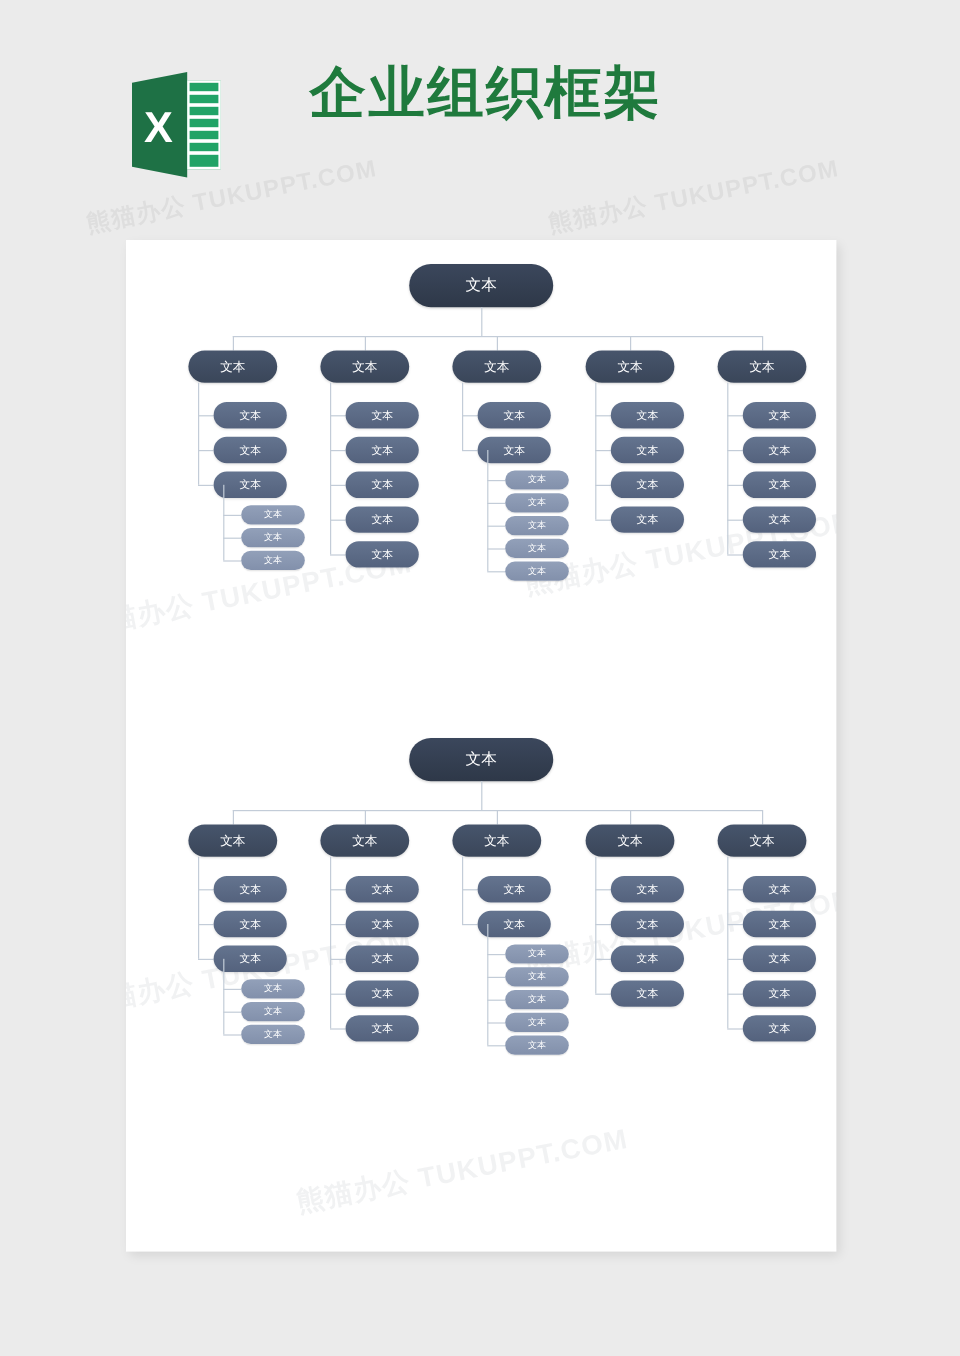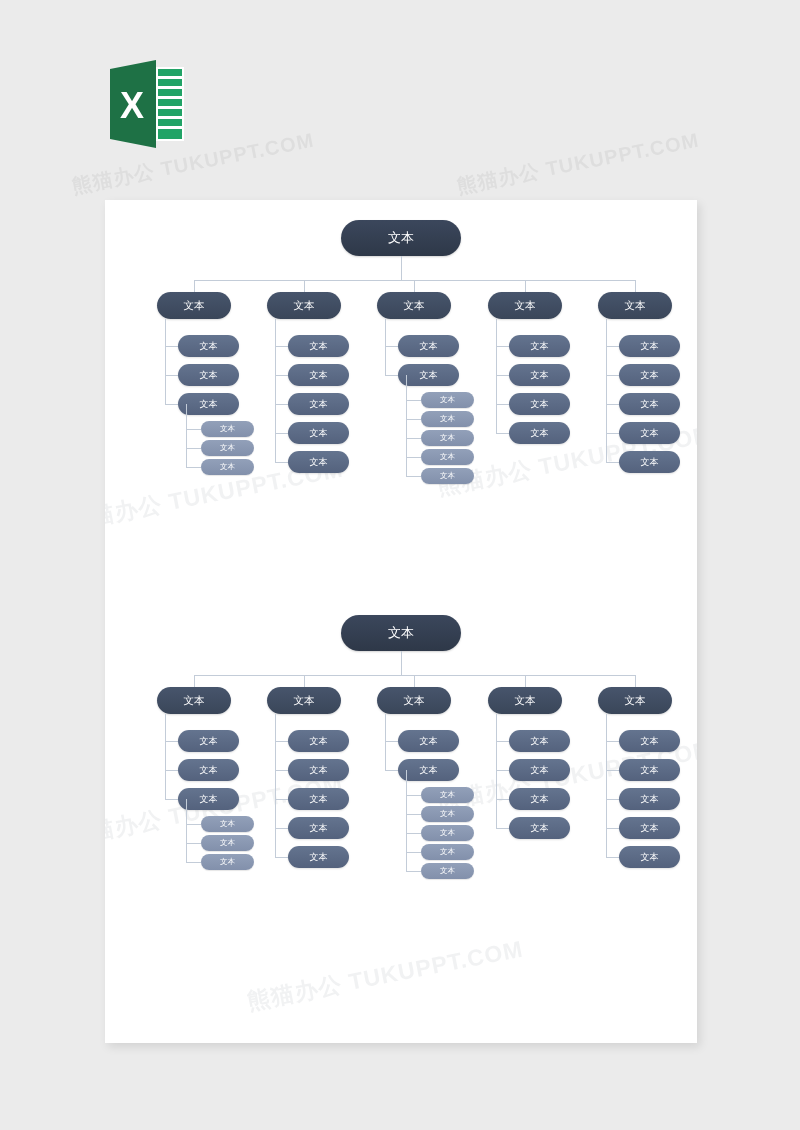--- a/index.html
+++ b/index.html
@@ -141,20 +141,21 @@
         <rect x="50" y="44" width="24" height="7"></rect>
         <rect x="50" y="54" width="24" height="7"></rect>
         <rect x="50" y="64" width="24" height="7"></rect>
         <rect x="50" y="74" width="24" height="10"></rect>
       </g>
       <text x="24" y="63" font-family="Liberation Sans, sans-serif" font-size="36" font-weight="bold" fill="#ffffff" text-anchor="middle">X</text>
     </svg>
   </div>
 
   <div class="header-texts">
+    <div class="main-title">企业组织框架</div>
   </div>
 </div>
 
 <div class="wm" style="left:70px; top:150px; font-size:20px;">熊猫办公 TUKUPPT.COM</div>
 <div class="wm" style="left:455px; top:150px; font-size:20px;">熊猫办公 TUKUPPT.COM</div>
 
 <div class="paper">
 
   <div class="wm wm-page" style="left:-40px; top:280px;">熊猫办公 TUKUPPT.COM</div>
   <div class="wm wm-page" style="left:330px; top:245px;">熊猫办公 TUKUPPT.COM</div>

